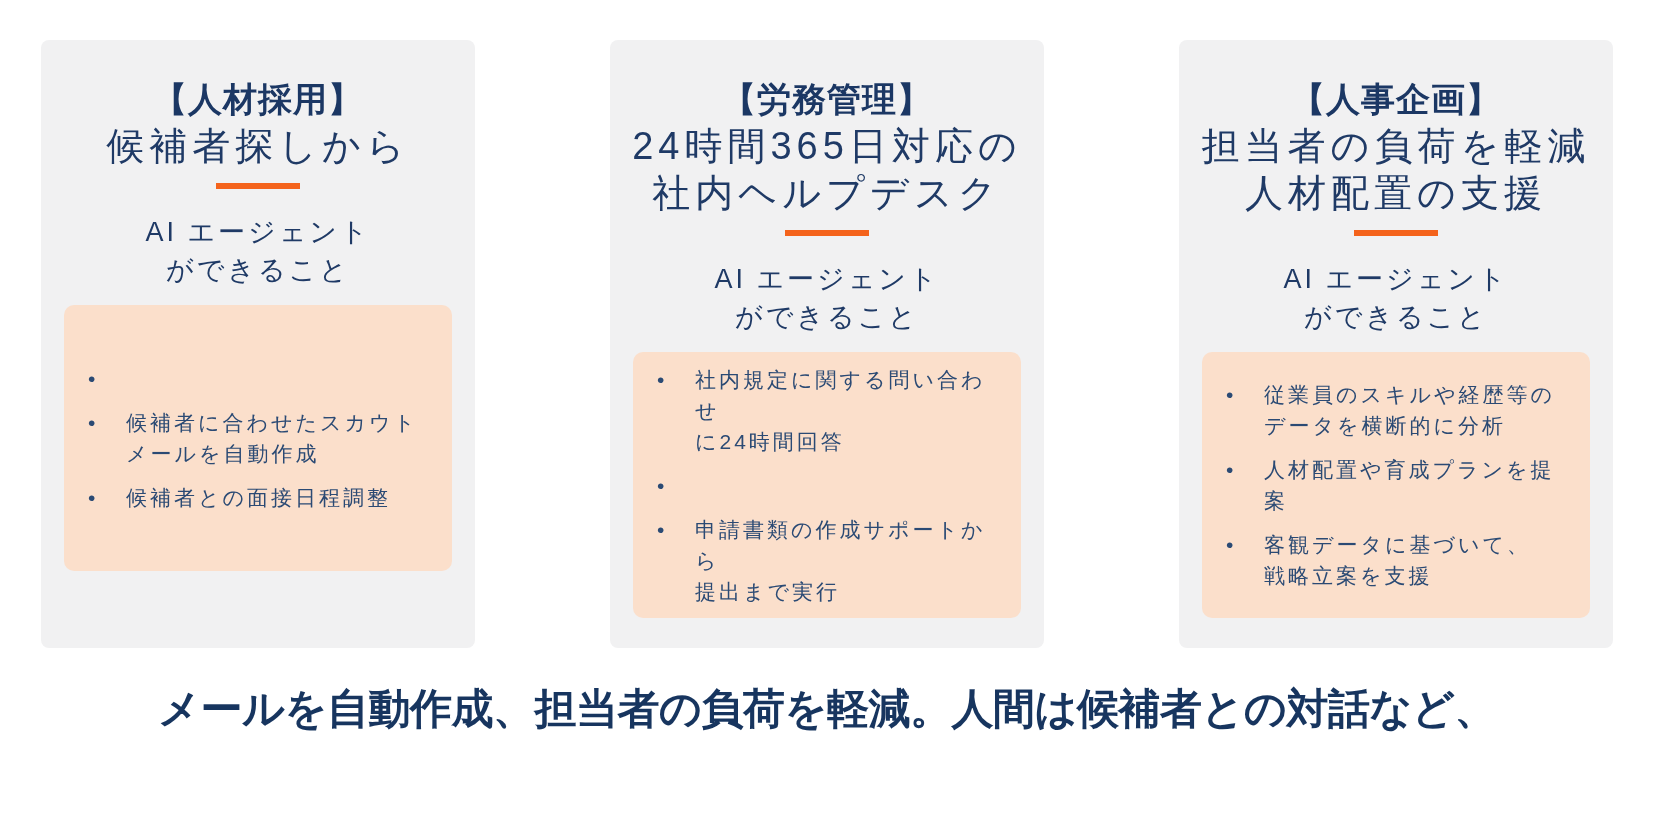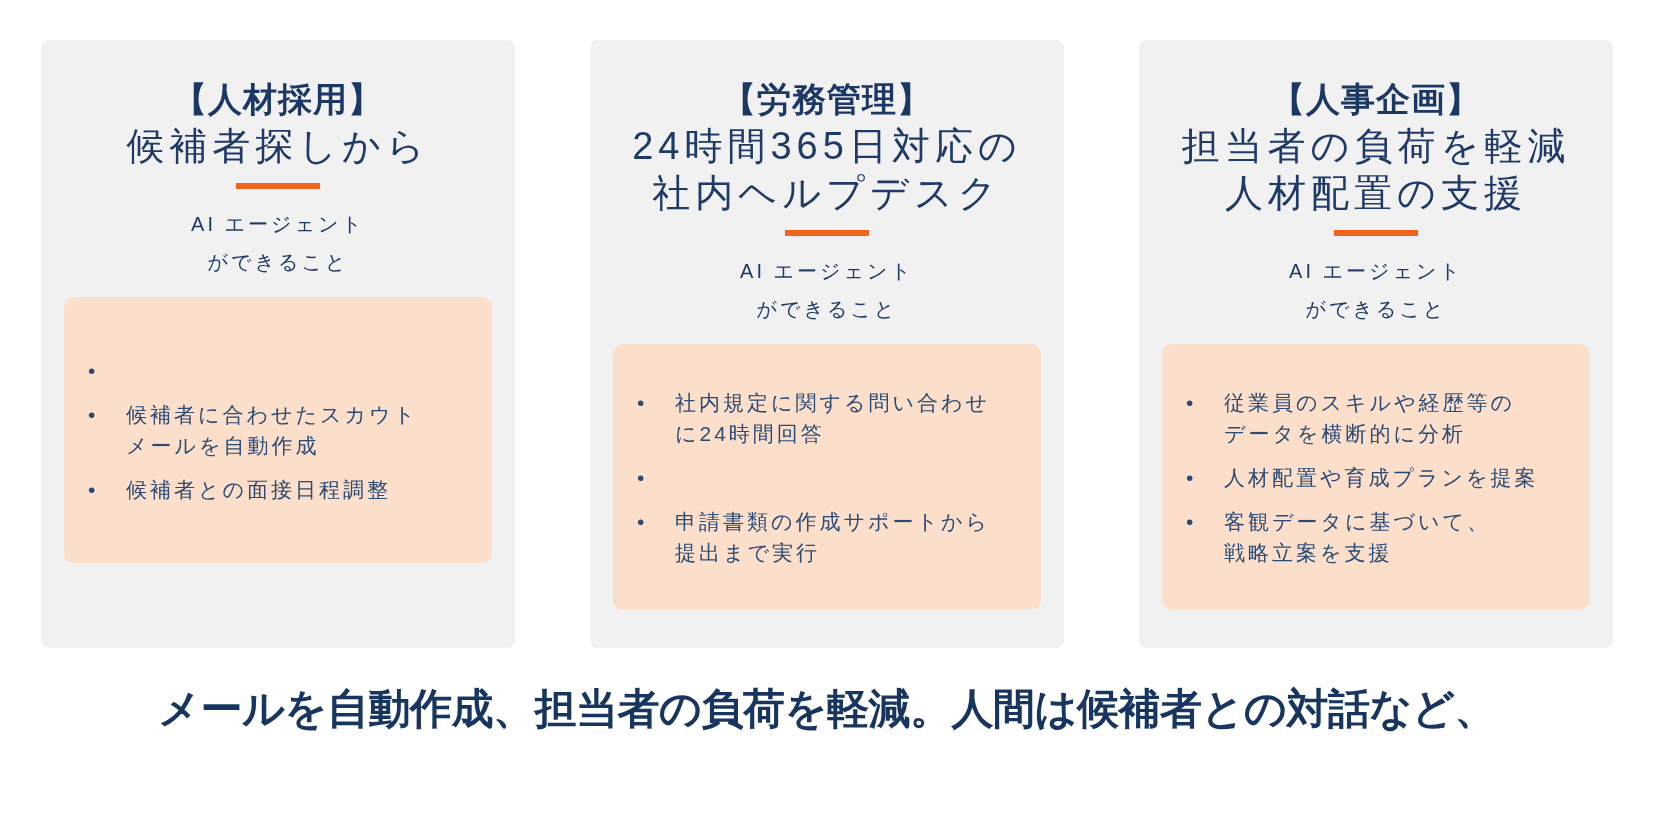--- a/index.html
+++ b/index.html
@@ -20,21 +20,21 @@
     background: var(--page_bg);
     font-family: "Liberation Sans", sans-serif;
     overflow: hidden;
   }
   .cards-row {
     display: flex;
     justify-content: space-between;
     padding: 40px 41px 0 41px;
   }
   .card {
-    width: 474px;
+    width: 434px;
     height: 608px;
     background: var(--card_bg);
     border-radius: 8px;
     padding-top: 36px;
     text-align: center;
   }
   .card-title {
     margin: 0;
     font-size: 34px;
     font-weight: bold;
@@ -48,22 +48,22 @@
     line-height: 47px;
     letter-spacing: 5px;
   }
   .divider {
     width: 84px;
     height: 6px;
     background: var(--accent_orange);
     margin: 13px auto 0 auto;
   }
   .section-label {
-    margin-top: 16px;
-    font-size: 20px;
+    margin-top: 24px;
+    font-size: 27px;
     color: var(--navy_subtitle);
     line-height: 38px;
     letter-spacing: 3px;
   }
   .bullet-box {
     margin: 16px 23px 0 23px;
     height: 266px;
     background: var(--peach);
     border-radius: 10px;
     padding: 0 18px 0 20px;

